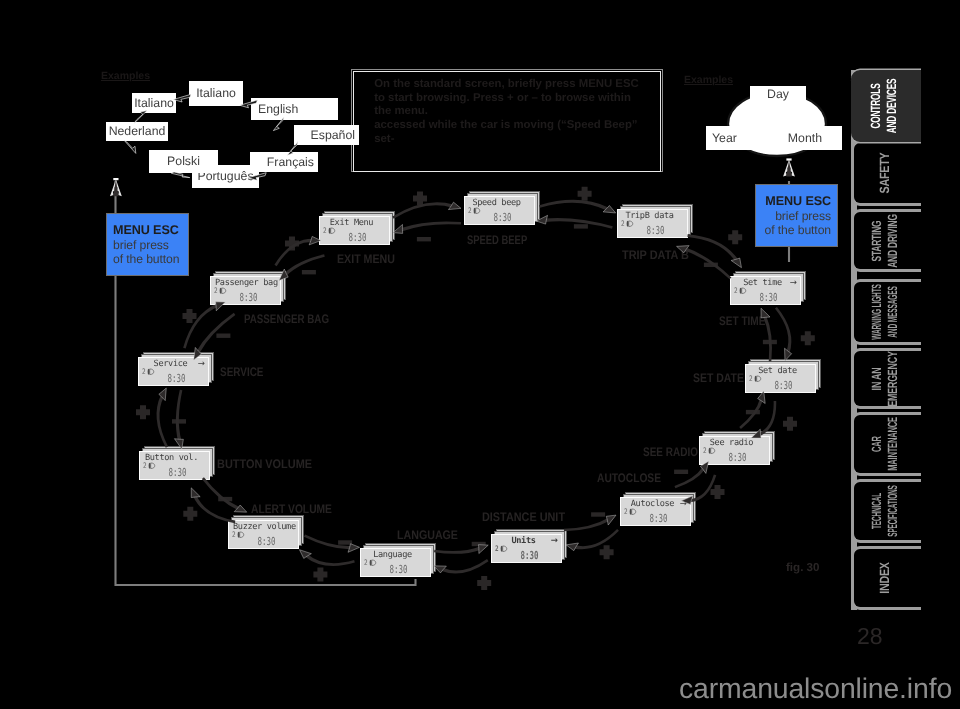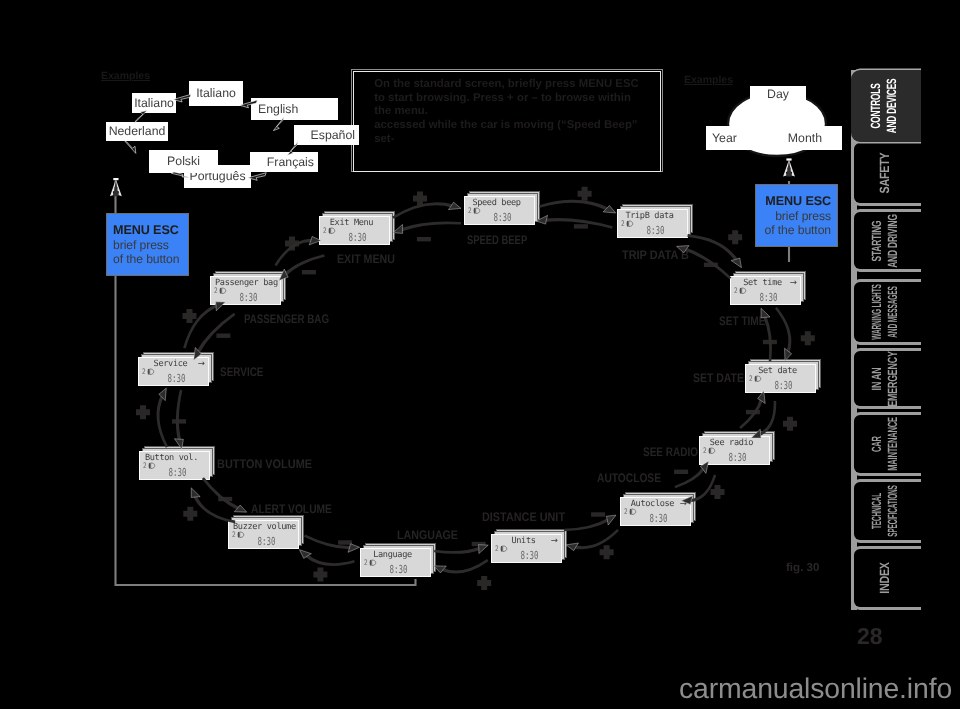--- a/index.html
+++ b/index.html
@@ -49,21 +49,21 @@
   .tab{position:absolute;left:851px;width:70px;box-sizing:border-box;}
   .tab.inactive{border:3.6px solid #9d9d9d;border-right:none;border-radius:9px 0 0 9px;background:#000;}
   .tab.active{background:#2b2b2b;border-radius:9px 0 0 9px;
               box-shadow:0 -1.4px 0 0 #a8a8a8, 0 1.4px 0 0 #a8a8a8;}
   .tab .lbl{position:absolute;left:47%;top:50%;white-space:pre;
             font-weight:bold;font-size:13.4px;line-height:16px;text-align:center;letter-spacing:-0.3px;}
   .tab.inactive .lbl{color:#9d9d9d;}
   .tab.active .lbl{color:#fff;}
 
   .fig{color:#2a2626;font-weight:bold;font-size:11.6px;line-height:11.6px;}
-  .pageno{color:#2b2727;font-weight:bold;font-size:23px;line-height:23px;}
+  .pageno{color:#2b2727;font-weight:normal;font-size:23px;line-height:23px;}
   .wm{color:#8d8d8d;font-size:28.4px;line-height:28.4px;letter-spacing:-0.15px;}
   .exlabel{color:#1a1717;font-weight:bold;font-size:10.5px;text-decoration:underline;}
 </style>
 </head>
 <body>
 
 <div class="page">
 
   <div class="abs fig" style="left:786px;top:562px;">fig. 30</div>
   <div class="abs pageno" style="left:857px;top:625px;">28</div>
@@ -129,21 +129,21 @@
     </div>
   <div class="abs langbox" style="left:251px;top:98px;width:87px;height:22px;">
     <span style="margin-right:auto;margin-left:7px;">English</span>
     </div>
   <div class="abs langbox" style="left:273px;top:125px;width:65px;height:20px;margin-left:21px;">
     <span style="margin-left:auto;margin-right:4px;">Español</span>
     </div>
   <div class="abs langbox" style="left:250px;top:152px;width:68px;height:20px;">
     <span style="margin-left:auto;margin-right:4px;">Français</span>
     </div>
-  <div class="abs langbox" style="left:184px;top:165px;width:67px;height:23px;">
+  <div class="abs langbox" style="left:192px;top:165px;width:67px;height:23px;">
     <span>Português</span>
     </div>
   <div class="abs langbox" style="left:109px;top:150px;width:69px;height:23px;margin-left:40px;">
     <span>Polski</span>
     </div>
   <div class="abs langbox" style="left:106px;top:122px;width:62px;height:19px;">
     <span>Nederland</span>
     </div>
 
   <svg class="abs" style="left:0;top:0;z-index:8;" width="960" height="709">
@@ -285,21 +285,21 @@
     <div class="sh face"></div>
     <div class="title">Autoclose</div>
     <div class="arrow">→</div>
     <div class="small">2</div>
     <svg class="spk" viewBox="0 0 14 14">
         <ellipse cx="3.1" cy="7" rx="1.9" ry="5.6" fill="#4a4a4a"></ellipse>
         <path d="M5.0,1.8 C10.2,1.8 12.6,4.2 12.6,7 C12.6,9.8 10.2,12.2 5.0,12.2 Z" fill="none" stroke="#6a6a6a" stroke-width="1.5"></path>
       </svg>
     <div class="time">8:30</div>
   </div>
-  <div class="abs lcd" style="left:491px;top:534px;">
+  <div class="abs lcd" style="left:491px;top:534px;font-weight:bold;">
     <div class="sh sh3"></div>
     <div class="sh sh2"></div>
     <div class="sh face"></div>
     <div class="title">Units</div>
     <div class="arrow">→</div>
     <div class="small">2</div>
     <svg class="spk" viewBox="0 0 14 14">
         <ellipse cx="3.1" cy="7" rx="1.9" ry="5.6" fill="#4a4a4a"></ellipse>
         <path d="M5.0,1.8 C10.2,1.8 12.6,4.2 12.6,7 C12.6,9.8 10.2,12.2 5.0,12.2 Z" fill="none" stroke="#6a6a6a" stroke-width="1.5"></path>
       </svg>

